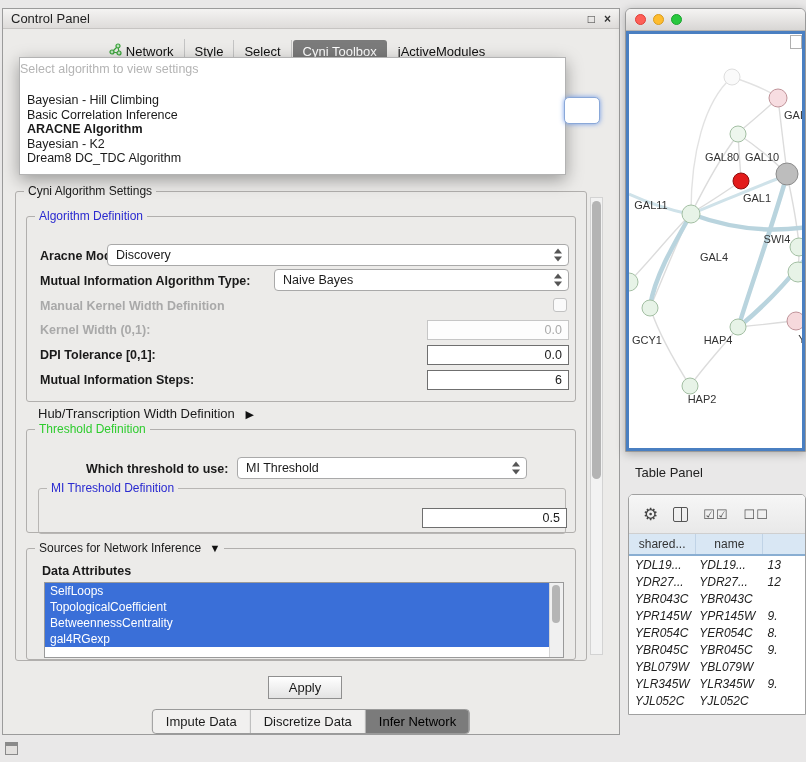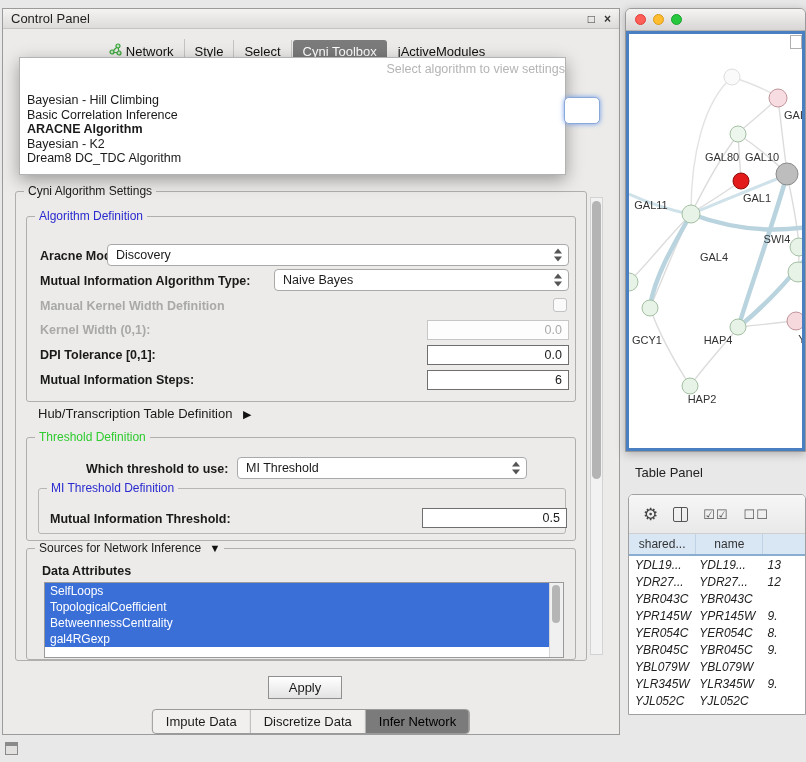--- a/index.html
+++ b/index.html
@@ -20,21 +20,21 @@
   
   #tab-row{position:absolute;left:0;right:28px;top:30px;display:flex;justify-content:center;
     align-items:center;font-size:13px;}
   .tab{padding:4px 10px;border-right:1px solid #c4c4c4;display:flex;align-items:center;gap:4px;color:#111;}
   .tab:last-child{border-right:none;}
   .tab.active{background:#7b7b7b;color:#fff;border-radius:3px;border-right:none;margin:0 1px;}
 
   
   #algo-popup{left:16px;top:48px;width:545px;height:116px;background:#fff;
     border:1px solid #b3b3b3;box-shadow:0 5px 16px rgba(0,0,0,.35);z-index:20;font-size:12.5px;}
-  .popup-prompt{text-align:right;color:#b4b4b4;padding-top:4px;}
+  .popup-prompt{text-align:left;color:#b4b4b4;padding-top:4px;}
   .popup-items{margin-top:17px;}
   .popup-item{padding:0 7px;line-height:14.5px;white-space:nowrap;}
   .popup-item.selected{font-weight:bold;}
 
   
   #algo-combo-edge{left:561px;top:88px;width:34px;height:25px;background:#fff;
     border:1px solid #8aa8d8;border-radius:5px;box-shadow:0 0 5px rgba(90,140,230,.85);z-index:22;}
 
   
   .fieldset{position:absolute;border:1px solid #b1afad;border-radius:3px;box-sizing:border-box;}
@@ -206,36 +206,35 @@
     <div class="lbl disabled" style="left:24px;top:107px;">Manual Kernel Width Definition</div>
     <div class="checkbox" style="left:537px;top:106px;"></div>
     <div class="lbl disabled" style="left:24px;top:131px;">Kernel Width (0,1):</div>
     <div class="field disabled" style="left:411px;top:128px;width:142px;">0.0</div>
     <div class="lbl" style="left:24px;top:156px;">DPI Tolerance [0,1]:</div>
     <div class="field" style="left:411px;top:153px;width:142px;">0.0</div>
     <div class="lbl" style="left:24px;top:181px;">Mutual Information Steps:</div>
     <div class="field" style="left:411px;top:178px;width:142px;">6</div>
 
     <div class="lbl plain" style="left:22px;top:214px;">
-      <span>Hub/Transcription Table Definition</span>
+      <span>Hub/Transcription Width Definition</span>
       <span class="tri" style="margin-left:7px;">▶</span>
     </div>
 
-    <div class="fieldset" style="left:10px;top:245px;width:550px;height:104px;">
+    <div class="fieldset" style="left:10px;top:237px;width:550px;height:104px;">
       <div class="legend green">Threshold Definition</div>
     </div>
     <div class="lbl" style="left:70px;top:270px;">Which threshold to use:</div>
     <div class="combo" style="left:221px;top:265px;width:290px;">
       <span>MI Threshold</span>
       <span class="combo-arrows"></span>
     </div>
     <div class="fieldset" style="left:22px;top:296px;width:528px;height:46px;border-color:#b8b6b4;">
       <div class="legend blue">MI Threshold Definition</div>
     </div>
-    <div class="lbl" style="left:34px;top:320px;">Mutual Information Threshold:</div>
     <div class="field" style="left:406px;top:316px;width:145px;">0.5</div>
 
     <div class="fieldset" style="left:10px;top:356px;width:550px;height:112px;">
       <div class="legend">
         <span>Sources for Network Inference</span>
         <span class="tri" style="margin-left:5px;">▼</span>
       </div>
     </div>
     <div class="lbl" style="left:26px;top:372px;">Data Attributes</div>
     <div id="attr-list">

